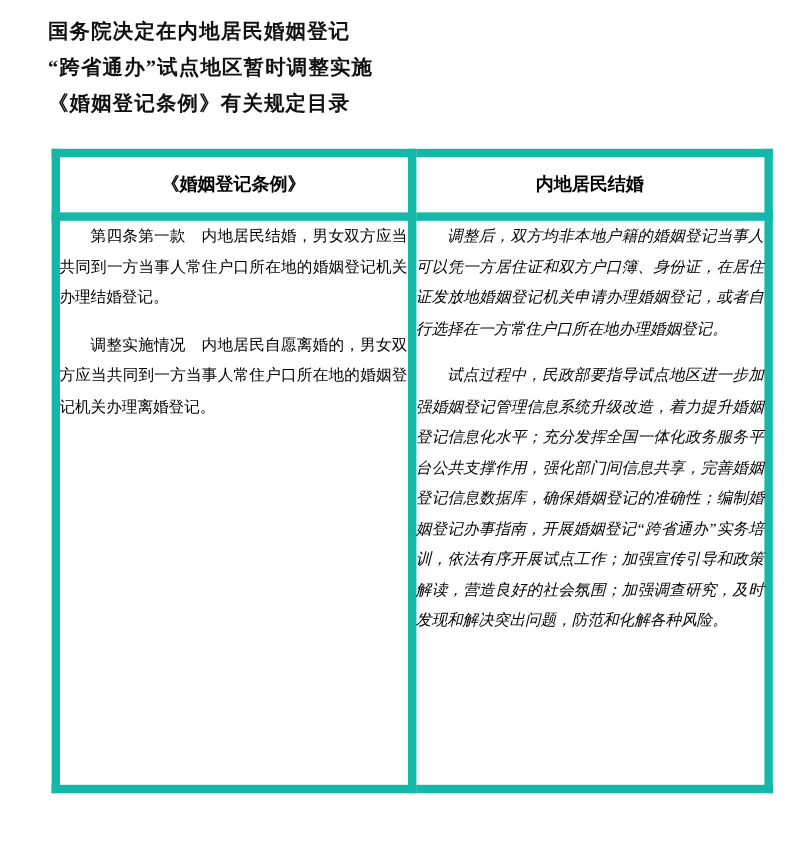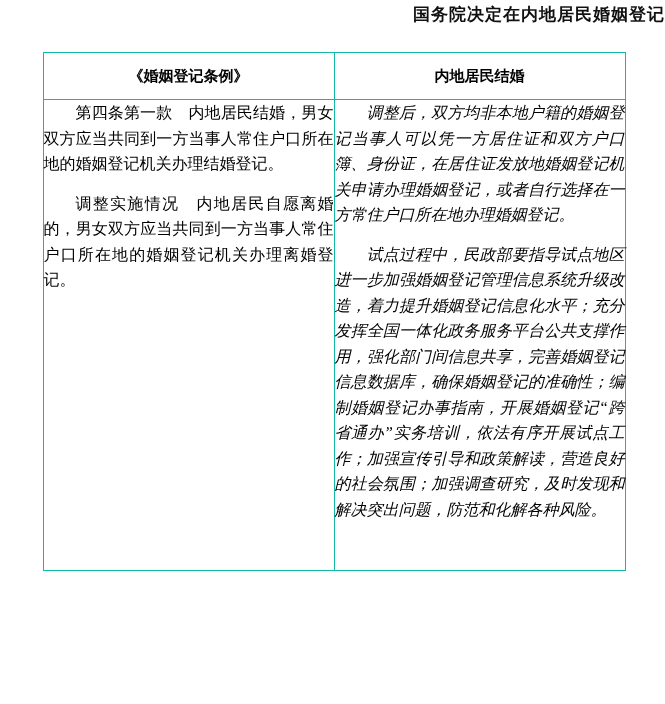--- a/index.html
+++ b/index.html
@@ -14,59 +14,59 @@
     color: #000000;
     overflow: hidden;
   }
   .page {
     width: 665px;
     height: 704px;
     position: relative;
     box-sizing: border-box;
   }
   .title-block {
-    padding-top: 0;
-    text-align: right;
+    padding-top: 12px;
+    text-align: left;
     margin-left: 40px;
   }
   .title-line {
     font-size: 17px;
     font-weight: bold;
     letter-spacing: 1px;
     line-height: 30px;
     color: #111;
   }
   .table-wrap {
     margin: 22px auto 0 auto;
     width: 580px;
   }
   table.doc-table {
     width: 580px;
     border-collapse: collapse;
     table-layout: fixed;
   }
   table.doc-table td,
   table.doc-table th {
-    border: 1px solid #14b8a6;
+    border: 7px solid #14b8a6;
     vertical-align: top;
     padding: 0;
   }
   .col-left { width: 290px; }
   .col-right { width: 290px; }
   .head-cell {
     text-align: center;
     font-size: 15px;
     font-weight: bold;
     height: 46px;
     line-height: 46px;
     padding: 0 6px;
   }
   .body-cell {
     padding: 14px 16px 16px 16px;
-    font-size: 16px;
+    font-size: 13px;
     line-height: 25.5px;
     text-align: justify;
     text-justify: inter-ideograph;
     margin-left: 44px;
   }
   .body-cell p {
     margin: 0 0 14px 0;
     text-indent: 2em;
   }
   .body-cell p:last-child {
@@ -80,20 +80,22 @@
     font-style: italic;
   }
 </style>
 </head>
 <body>
 
 <div class="page">
 
   <div class="title-block">
     <div class="title-line">国务院决定在内地居民婚姻登记</div>
+    <div class="title-line">“跨省通办”试点地区暂时调整实施</div>
+    <div class="title-line">《婚姻登记条例》有关规定目录</div>
   </div>
 
   <div class="table-wrap">
     <table class="doc-table">
       <thead>
         <tr>
           <th class="head-cell col-left">《婚姻登记条例》</th>
           <th class="head-cell col-right">内地居民结婚</th>
         </tr>
       </thead>

